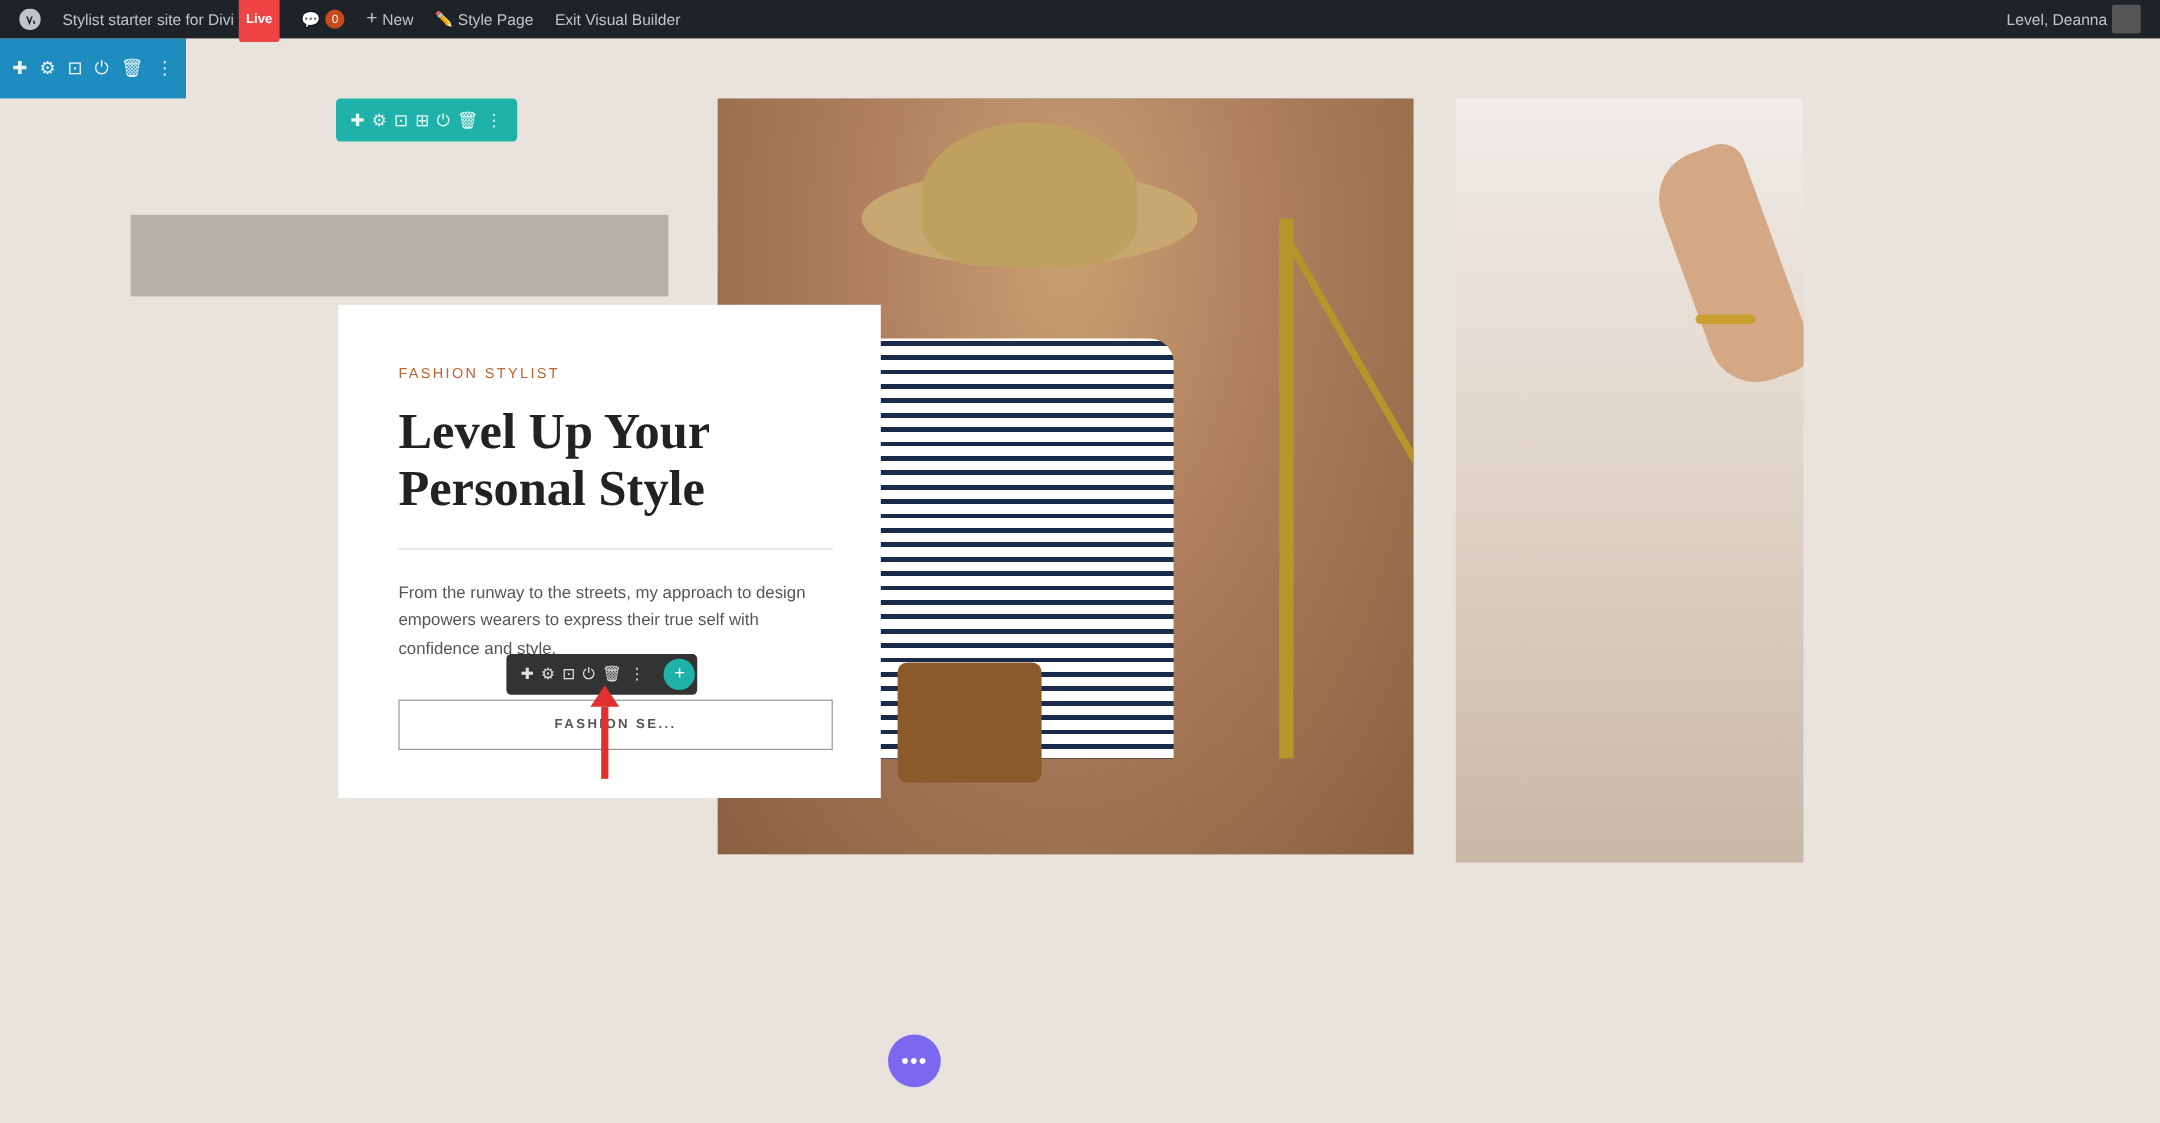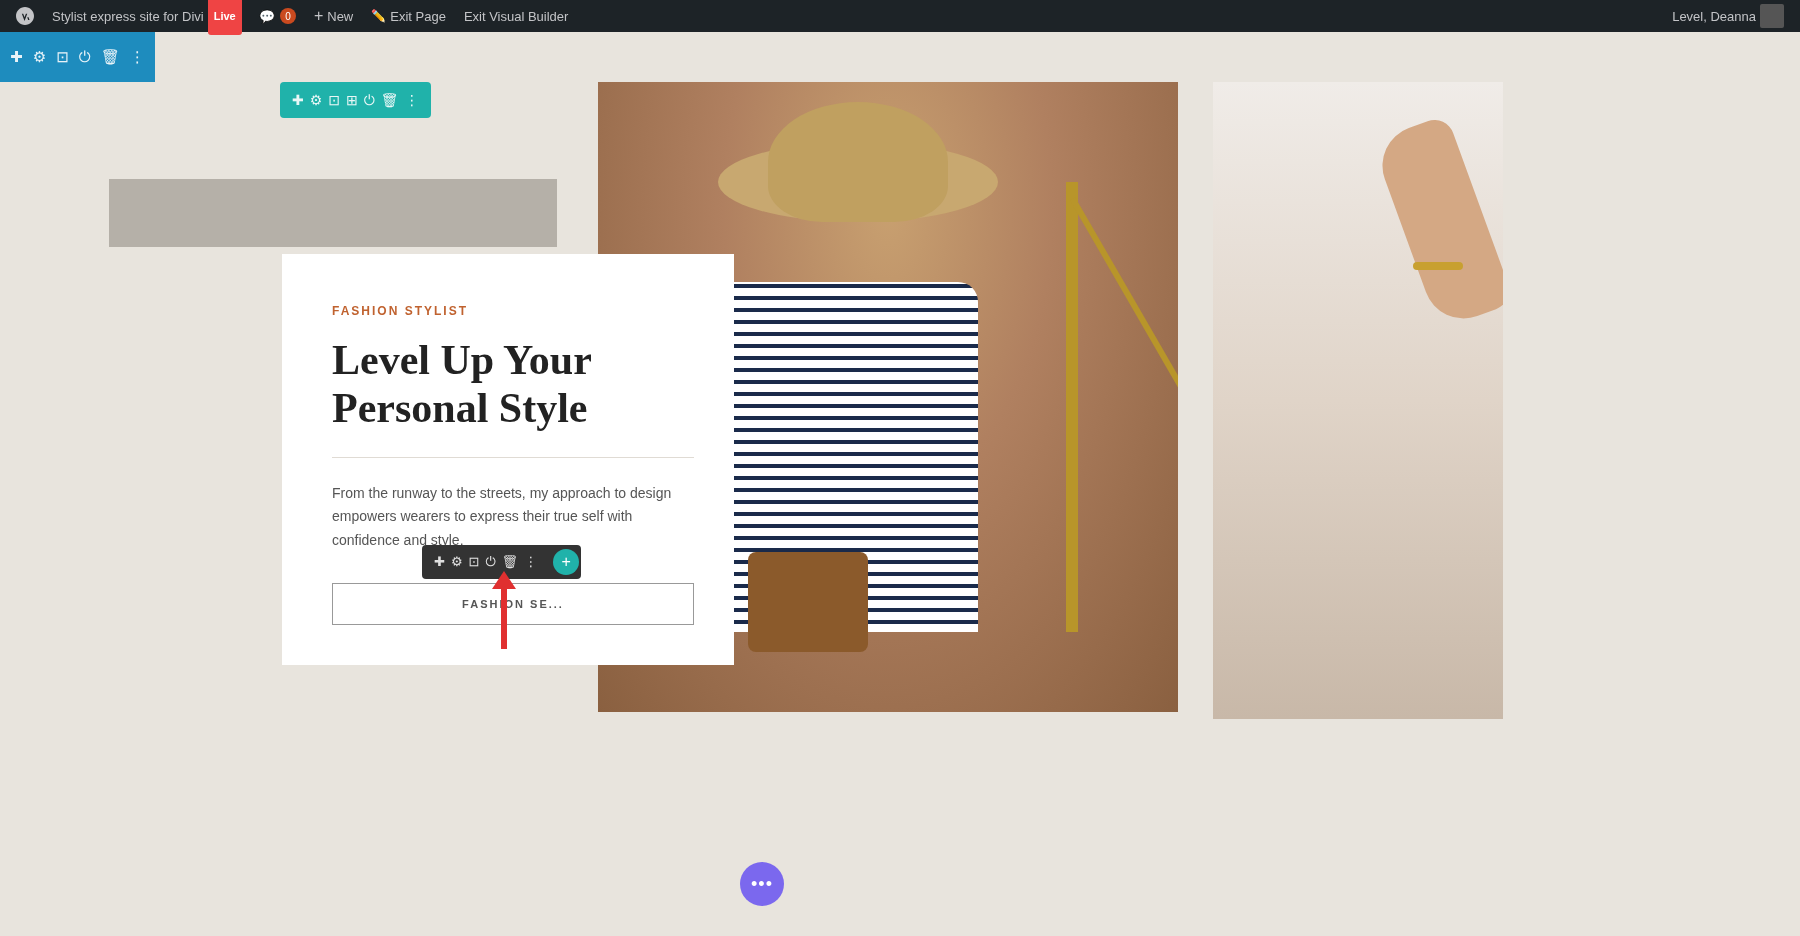--- a/index.html
+++ b/index.html
@@ -132,21 +132,21 @@
       top: 222px;
       left: 282px;
       width: 452px;
       background: #fff;
       padding: 50px 40px 40px 50px;
       z-index: 10;
     }
     .card-eyebrow {
       color: #c0622f;
       font-size: 12px;
-      font-weight: 700;
+      font-weight: 400;
       letter-spacing: 2px;
       text-transform: uppercase;
       margin-bottom: 18px;
     }
     .card-heading {
       font-size: 42px;
       font-weight: 700;
       color: #222;
       line-height: 1.15;
       font-family: Georgia, serif;
@@ -362,34 +362,34 @@
 <body>
 
 <div id="admin-bar">
   <div class="admin-bar-left">
     <div class="admin-bar-item">
       <svg viewBox="0 0 20 20" width="18" height="18" fill="#c3c4c7">
           <path d="M10 0C4.477 0 0 4.477 0 10s4.477 10 10 10 10-4.477 10-10S15.523 0 10 0zm-.5 15.5l-3-8h1.5l1.5 4 1.5-4h1.5l-3 8zm5.5-1h-1.5l-1-3h1.5l1 3z"></path>
         </svg>
     </div>
     <div class="admin-bar-item">
-      <span>Stylist express site for Divi</span>
+      <span>Stylist starter site for Divi</span>
       <span class="live-badge">Live</span>
     </div>
     <div class="admin-bar-item">
       <span style="font-size:13px">💬</span>
       <span class="comment-count">0</span>
     </div>
     <div class="admin-bar-item">
       <span style="font-size:16px; color:#c3c4c7">+</span>
       <span>New</span>
     </div>
     <div class="admin-bar-item">
       <span style="font-size:12px">✏️</span>
-      <span>Exit Page</span>
+      <span>Style Page</span>
     </div>
     <div class="admin-bar-item">
       <span>Exit Visual Builder</span>
     </div>
   </div>
   <div class="admin-bar-right">
     <span class="admin-bar-item">
       <span>Level, Deanna</span>
       <span class="admin-avatar"></span>
     </span>

